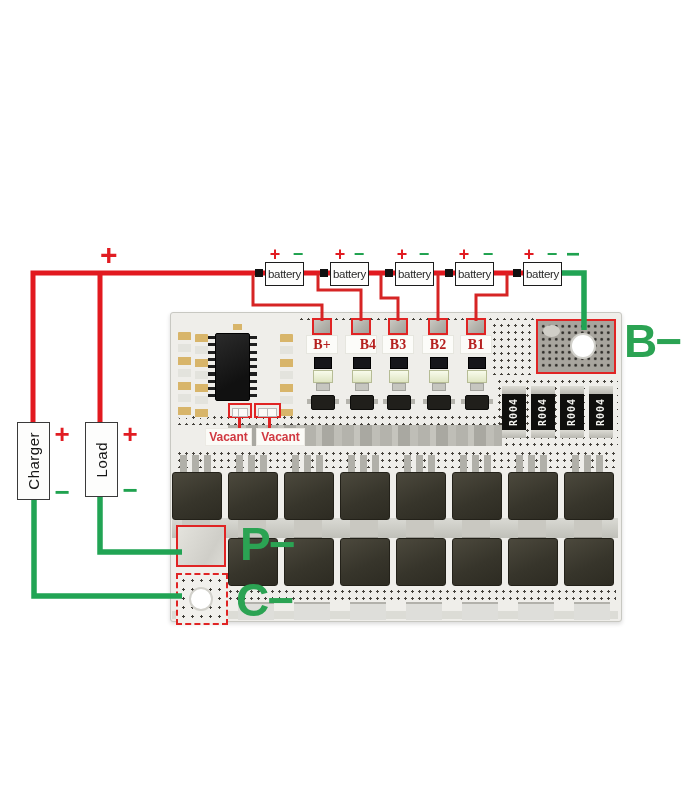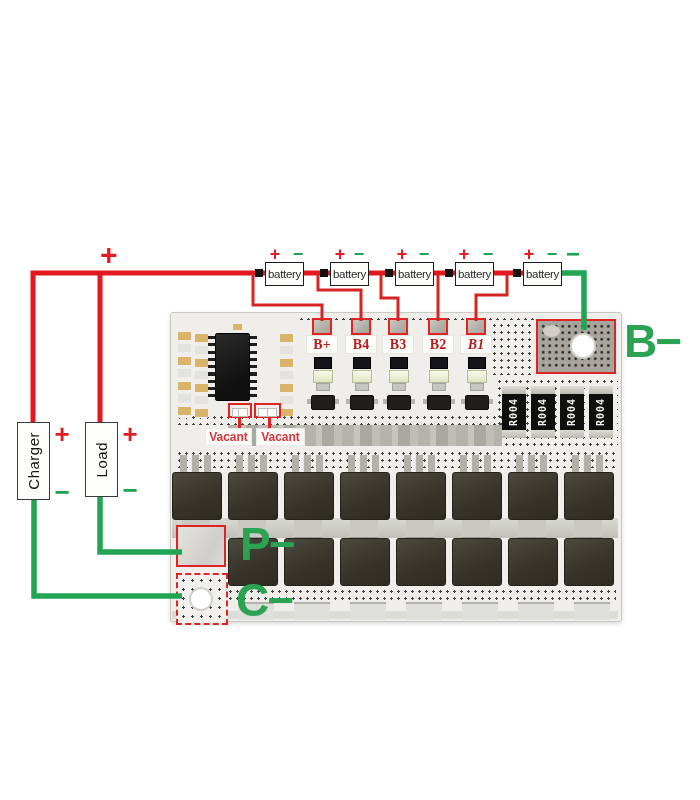--- a/index.html
+++ b/index.html
@@ -102,24 +102,24 @@
   <div class="smdcol" style="left:280px;top:334px;width:13px;height:82px;"></div>
   <div class="abs" style="left:233px;top:324px;width:9px;height:6px;background:#d8b56a;z-index:3;"></div>
 
   <div class="bpad" style="left:312px;top:318px;width:20px;height:17px;"></div>
   <div class="bpad" style="left:351px;top:318px;width:20px;height:17px;"></div>
   <div class="bpad" style="left:388px;top:318px;width:20px;height:17px;"></div>
   <div class="bpad" style="left:428px;top:318px;width:20px;height:17px;"></div>
   <div class="bpad" style="left:466px;top:318px;width:20px;height:17px;"></div>
 
   <div class="chip" style="left:307px;top:336px;">B+</div>
-  <div class="chip" style="left:346px;top:336px;">B4</div>
+  <div class="chip" style="left:346px;top:336px;text-align:right;">B4</div>
   <div class="chip" style="left:383px;top:336px;">B3</div>
   <div class="chip" style="left:423px;top:336px;">B2</div>
-  <div class="chip" style="left:461px;top:336px;font-style:italic;">B1</div>
+  <div class="chip" style="left:461px;top:336px;">B1</div>
 
   <div class="res" style="left:314px;top:357px;"></div>
   <div class="res" style="left:353px;top:357px;"></div>
   <div class="res" style="left:390px;top:357px;"></div>
   <div class="res" style="left:430px;top:357px;"></div>
   <div class="res" style="left:468px;top:357px;"></div>
   <div class="led" style="left:313px;top:370px;"></div>
   <div class="led" style="left:352px;top:370px;"></div>
   <div class="led" style="left:389px;top:370px;"></div>
   <div class="led" style="left:429px;top:370px;"></div>

